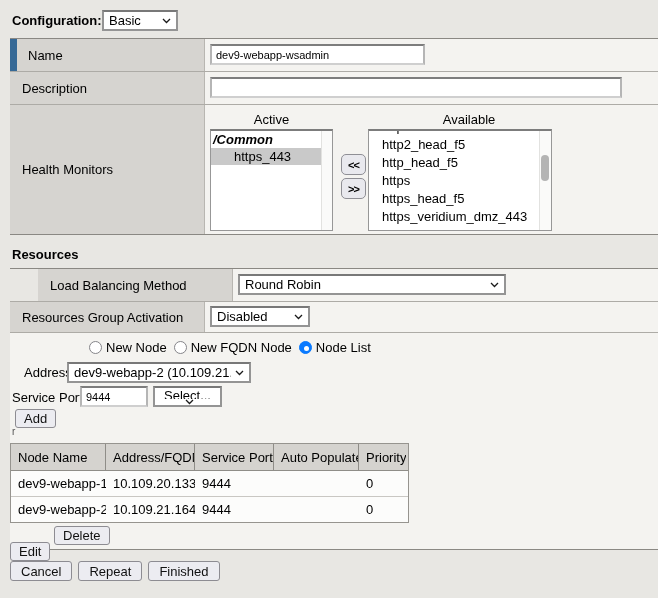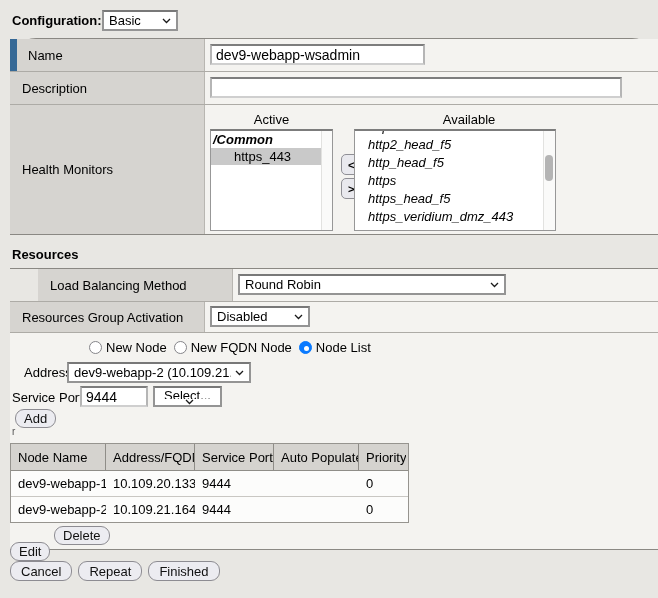--- a/index.html
+++ b/index.html
@@ -7,43 +7,43 @@
     width:658px;height:598px;position:relative;overflow:hidden;
     background:#e8e7e3;color:#000;
     font-family:"Liberation Sans",sans-serif;font-size:13px;
   }
   .abs{position:absolute;}
 
   
   .tinput{
     background:#fff;box-sizing:border-box;height:21px;
     border:2px solid;border-color:#7d7d7d #b5b5b5 #cfcfcf #b5b5b5;
-    font-family:"Liberation Sans",sans-serif;font-size:14px;padding:0 4px;
+    font-family:"Liberation Sans",sans-serif;font-size:11px;padding:0 4px;
     display:flex;align-items:center;
   }
   input.tinput{display:inline-block;line-height:17px;}
   .select{
     background:#fff;box-sizing:border-box;height:21px;
     border:2px solid #949494;border-top-color:#787878;
     display:flex;align-items:center;justify-content:space-between;
     padding:0 5px 0 5px;white-space:nowrap;overflow:hidden;cursor:default;
   }
   .select .val{overflow:hidden;text-overflow:clip;white-space:nowrap;}
   .chev{flex:0 0 auto;margin-left:4px;}
 
   .btn{
-    background:#ececf1;border:1px solid #8d8c92;border-radius:9px;
+    background:#ececf1;border:1px solid #8d8c92;border-radius:3px;
     font-family:"Liberation Sans",sans-serif;font-size:13px;color:#111;
     padding:1px 10px;height:20px;box-sizing:border-box;display:inline-flex;
     align-items:center;justify-content:center;cursor:default;
   }
   .btn.small{height:19px;padding:0 8px;}
 
   
-  .ptable{left:10px;top:38px;width:648px;border-top:1px solid #8a8883;border-radius:26px;}
+  .ptable{left:10px;top:38px;width:648px;border-top:1px solid #8a8883;}
   .ptable2{left:10px;top:268px;width:648px;border-top:1px solid #8a8883;}
   .trow{display:flex;border-bottom:1px solid #adaba6;}
   .trow:last-child{border-bottom:1px solid #8a8883;}
   .lcell{
     width:195px;flex:0 0 195px;background:#d6d4d0;box-sizing:border-box;
     display:flex;align-items:center;padding-left:12px;position:relative;
     border-right:1px solid #b8b6b1;
   }
   .vcell{flex:1;background:#f4f3f0;position:relative;}
   .accent-bar{position:absolute;left:0;top:0;bottom:0;width:7px;}
@@ -140,21 +140,21 @@
 
       <div class="listbox" style="left:5px;top:24px;width:123px;height:102px;">
         <div class="partition">/Common</div>
         <div class="sel-item">https_443</div>
         <div class="lb-track" style="width:10px;"></div>
       </div>
 
       <div class="xferbtn" style="left:136px;top:49px;">&lt;&lt;</div>
       <div class="xferbtn" style="left:136px;top:73px;">&gt;&gt;</div>
 
-      <div class="listbox" style="left:149px;top:24px;width:202px;height:102px;font-style:italic;">
+      <div class="listbox" style="left:163px;top:24px;width:184px;height:102px;">
         <div style="overflow:hidden;height:98px;margin-right:12px;">
           <div class="lb-item clip">http2</div>
           <div class="lb-item">http2_head_f5</div>
           <div class="lb-item">http_head_f5</div>
           <div class="lb-item">https</div>
           <div class="lb-item">https_head_f5</div>
           <div class="lb-item">https_veridium_dmz_443</div>
         </div>
         <div class="lb-track">
           <div class="lb-thumb" style="top:24px;"></div>

